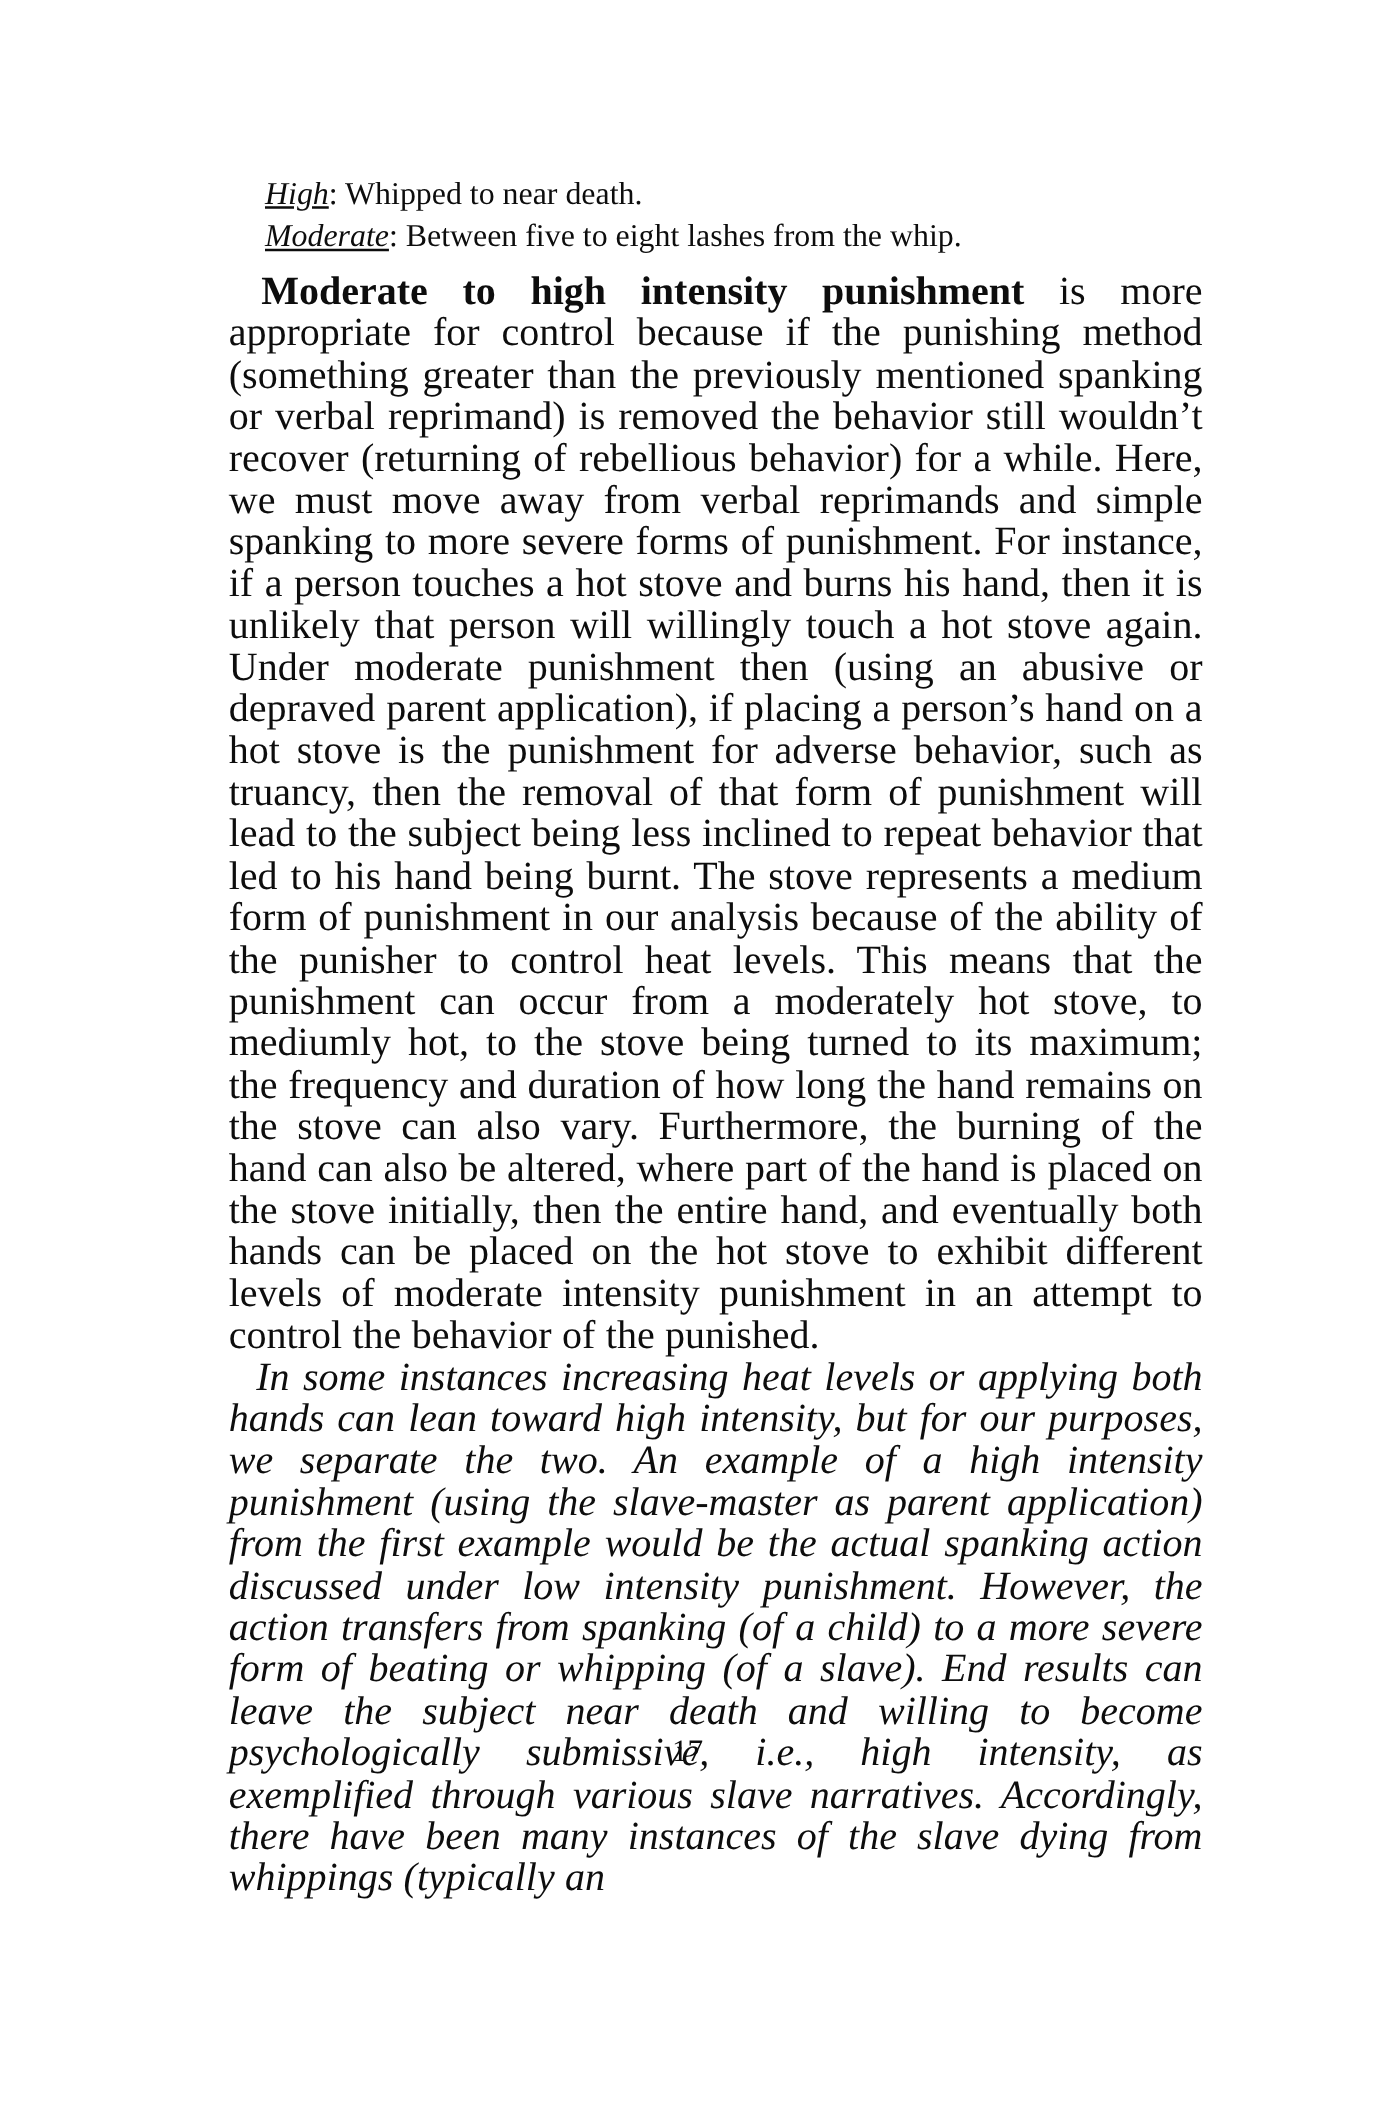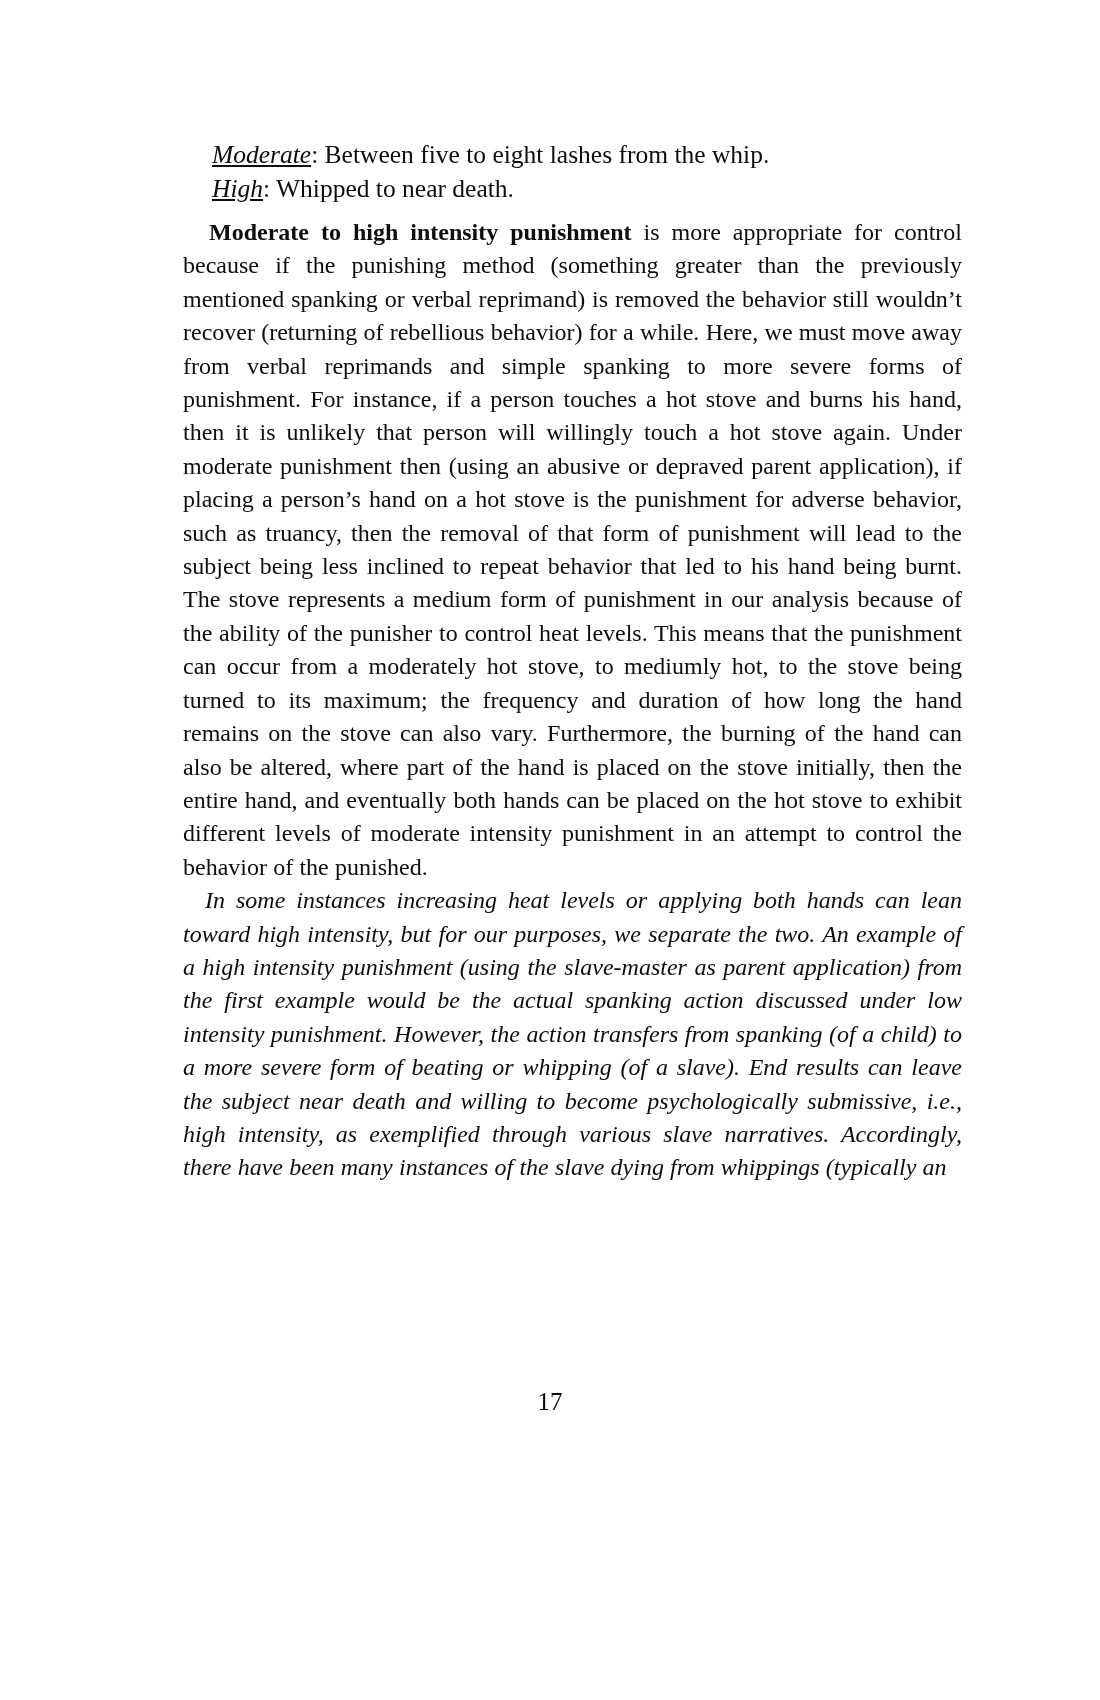--- a/index.html
+++ b/index.html
@@ -36,21 +36,21 @@
     white-space: nowrap;
   }
   .defterm {
     font-style: italic;
     text-decoration: underline;
     text-underline-offset: 2px;
   }
   p.body {
     margin: 0;
     padding: 0;
-    font-size: 24px;
+    font-size: 32px;
     line-height: 33.4px;
     text-align: justify;
     text-justify: inter-word;
     -webkit-hyphens: none;
     hyphens: none;
     word-spacing: 0.01em;
   }
   p.body.first {
     margin-top: 10px;
     text-indent: 26px;
@@ -74,22 +74,22 @@
   }
 </style>
 </head>
 <body>
 
 <div class="page">
 
   <div class="content">
 
     <div class="deflist">
+      <div class="defline"><span class="defterm">High</span><span>:</span><span> Whipped to near death.</span></div>
       <div class="defline"><span class="defterm">Moderate</span><span>:</span><span> Between five to eight lashes from the whip.</span></div>
-      <div class="defline"><span class="defterm">High</span><span>:</span><span> Whipped to near death.</span></div>
     </div>
 
     <p class="body first"><span class="lead">Moderate to high intensity punishment</span><span> is more appropriate for control because if the punishing method (something greater than the previously mentioned spanking or verbal reprimand) is removed the behavior still wouldn’t recover (returning of rebellious behavior) for a while. Here, we must move away from verbal reprimands and simple spanking to more severe forms of punishment. For instance, if a person touches a hot stove and burns his hand, then it is unlikely that person will willingly touch a hot stove again. Under moderate punishment then (using an abusive or depraved parent application), if placing a person’s hand on a hot stove is the punishment for adverse behavior, such as truancy, then the removal of that form of punishment will lead to the subject being less inclined to repeat behavior that led to his hand being burnt. The stove represents a medium form of punishment in our analysis because of the ability of the punisher to control heat levels. This means that the punishment can occur from a moderately hot stove, to mediumly hot, to the stove being turned to its maximum; the frequency and duration of how long the hand remains on the stove can also vary. Furthermore, the burning of the hand can also be altered, where part of the hand is placed on the stove initially, then the entire hand, and eventually both hands can be placed on the hot stove to exhibit different levels of moderate intensity punishment in an attempt to control the behavior of the punished.</span></p>
 
     <p class="body second">In some instances increasing heat levels or applying both hands can lean toward high intensity, but for our purposes, we separate the two. An example of a high intensity punishment (using the slave-master as parent application) from the first example would be the actual spanking action discussed under low intensity punishment. However, the action transfers from spanking (of a child) to a more severe form of beating or whipping (of a slave). End results can leave the subject near death and willing to become psychologically submissive, i.e., high intensity, as exemplified through various slave narratives. Accordingly, there have been many instances of the slave dying from whippings (typically an</p>
 
   </div>
 
   <div class="pagenum">17</div>
 

